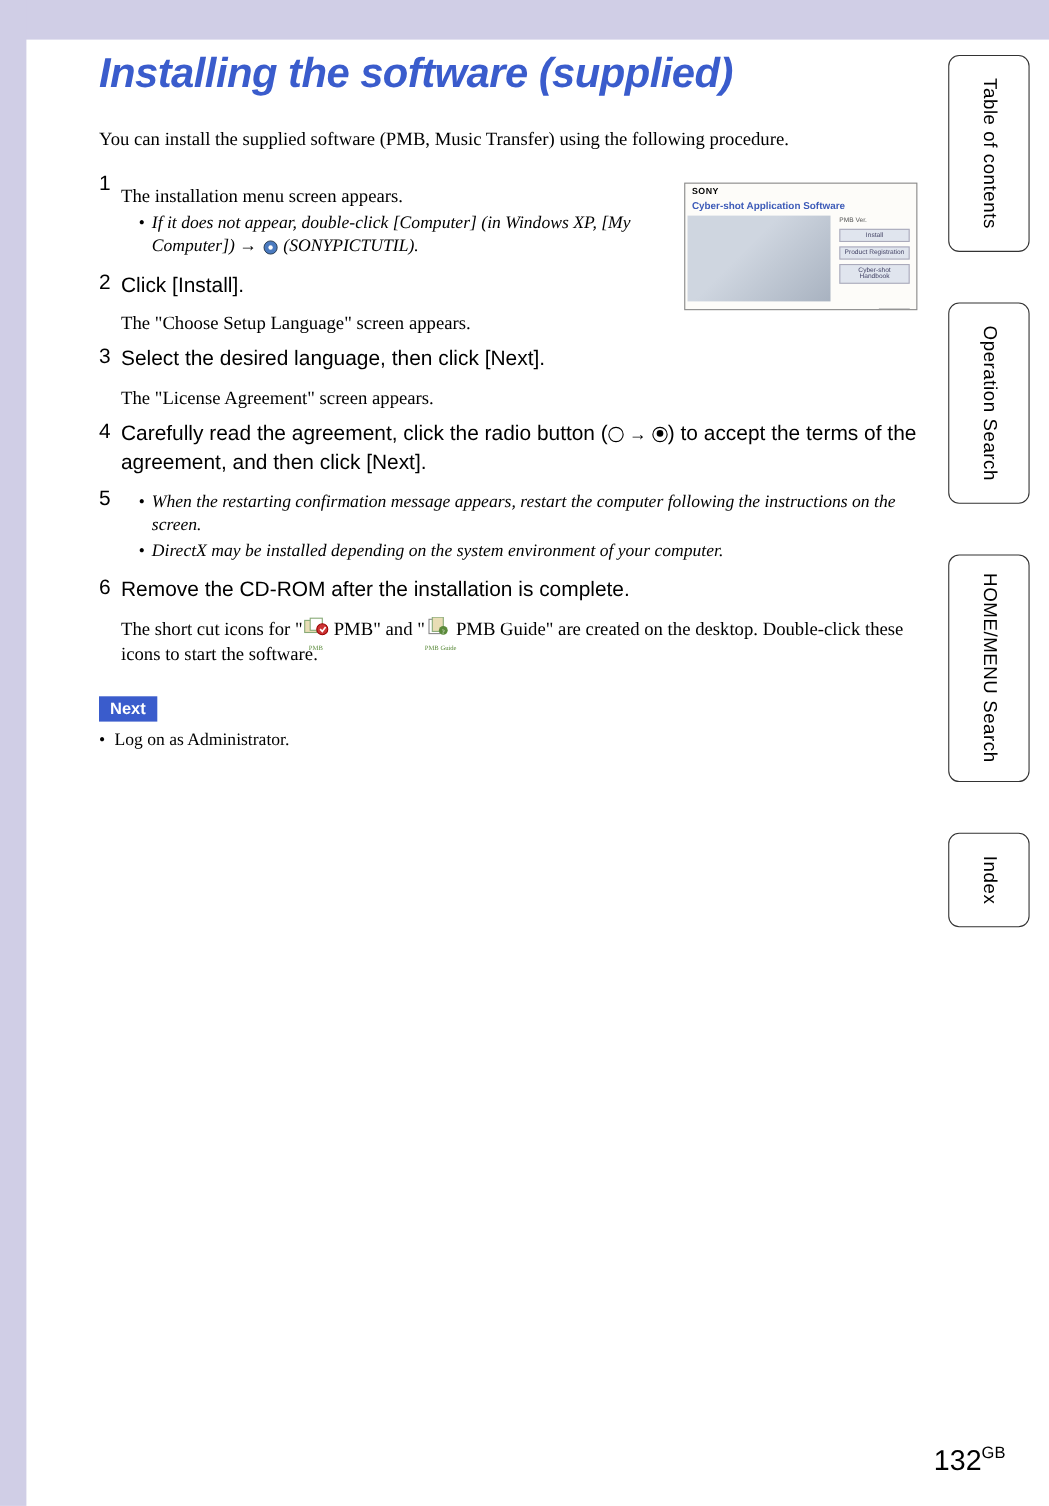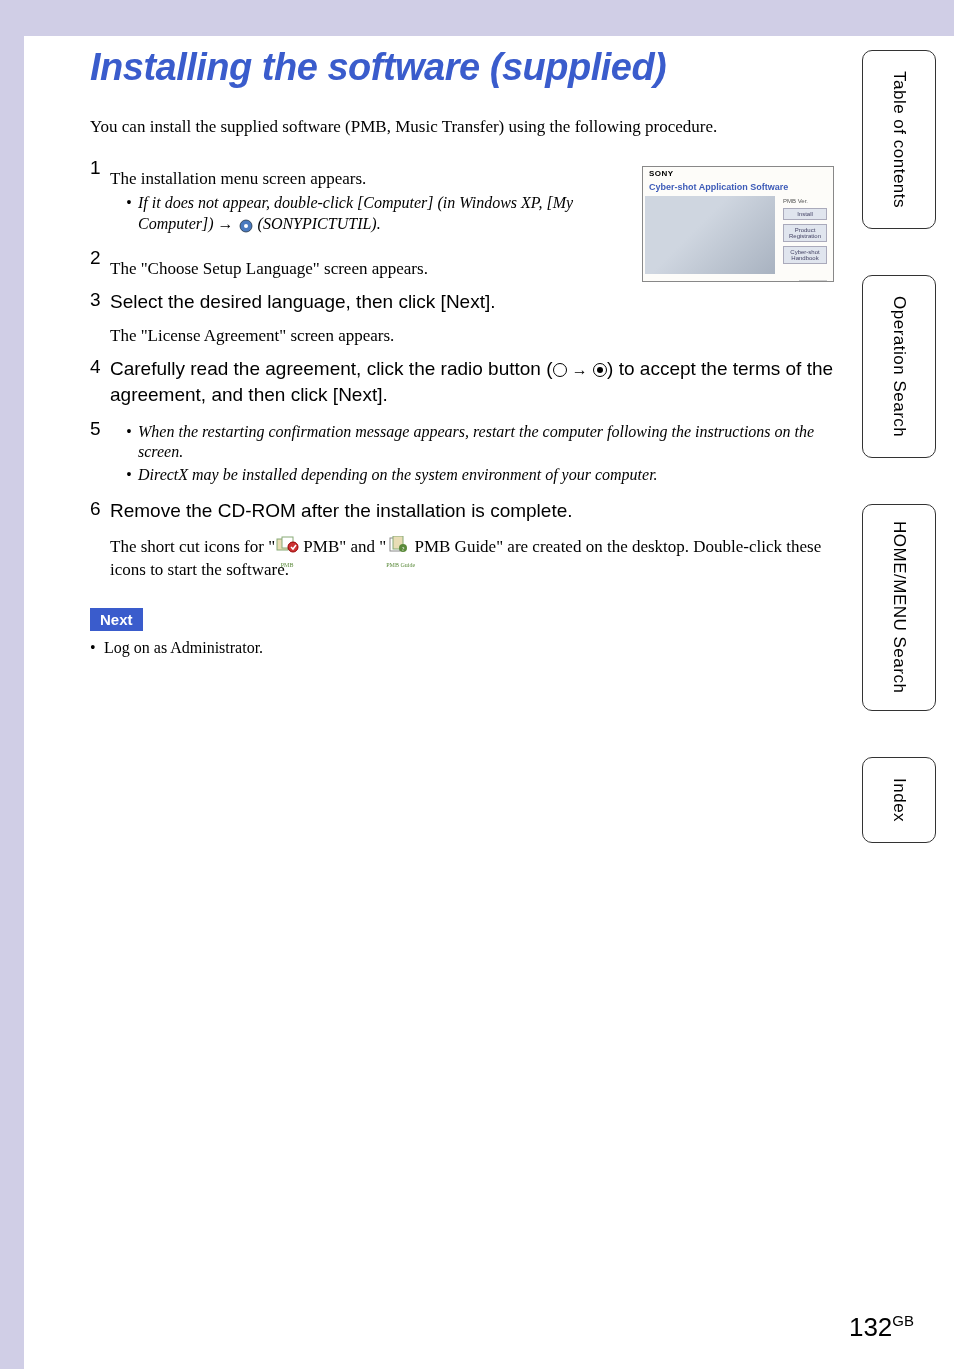--- a/index.html
+++ b/index.html
@@ -144,21 +144,21 @@
     }
     .note-list li::before {
       content: "•";
       position: absolute;
       left: 0;
     }
     .thumb {
       position: absolute;
       right: 120px;
       top: 130px;
-      width: 192px;
+      width: 212px;
       height: 116px;
       border: 1px solid #888;
       background: #fdfcf9;
       font-size: 9px;
       overflow: hidden;
     }
     .thumb-header {
       padding: 4px 6px 2px 6px;
       color: #3d5bb8;
       font-weight: bold;
@@ -305,20 +305,21 @@
         </ul>
       </div>
     </div>
   </div>
 
   
   <div class="step-group">
     <div class="step-row">
       <div class="step-num">2</div>
       <div class="step-body">
+        <div class="step-title">Click [Install].</div>
         <div class="step-sub">The "Choose Setup Language" screen appears.</div>
       </div>
     </div>
   </div>
 
   
   <div class="step-group">
     <div class="step-row">
       <div class="step-num">3</div>
       <div class="step-body">

